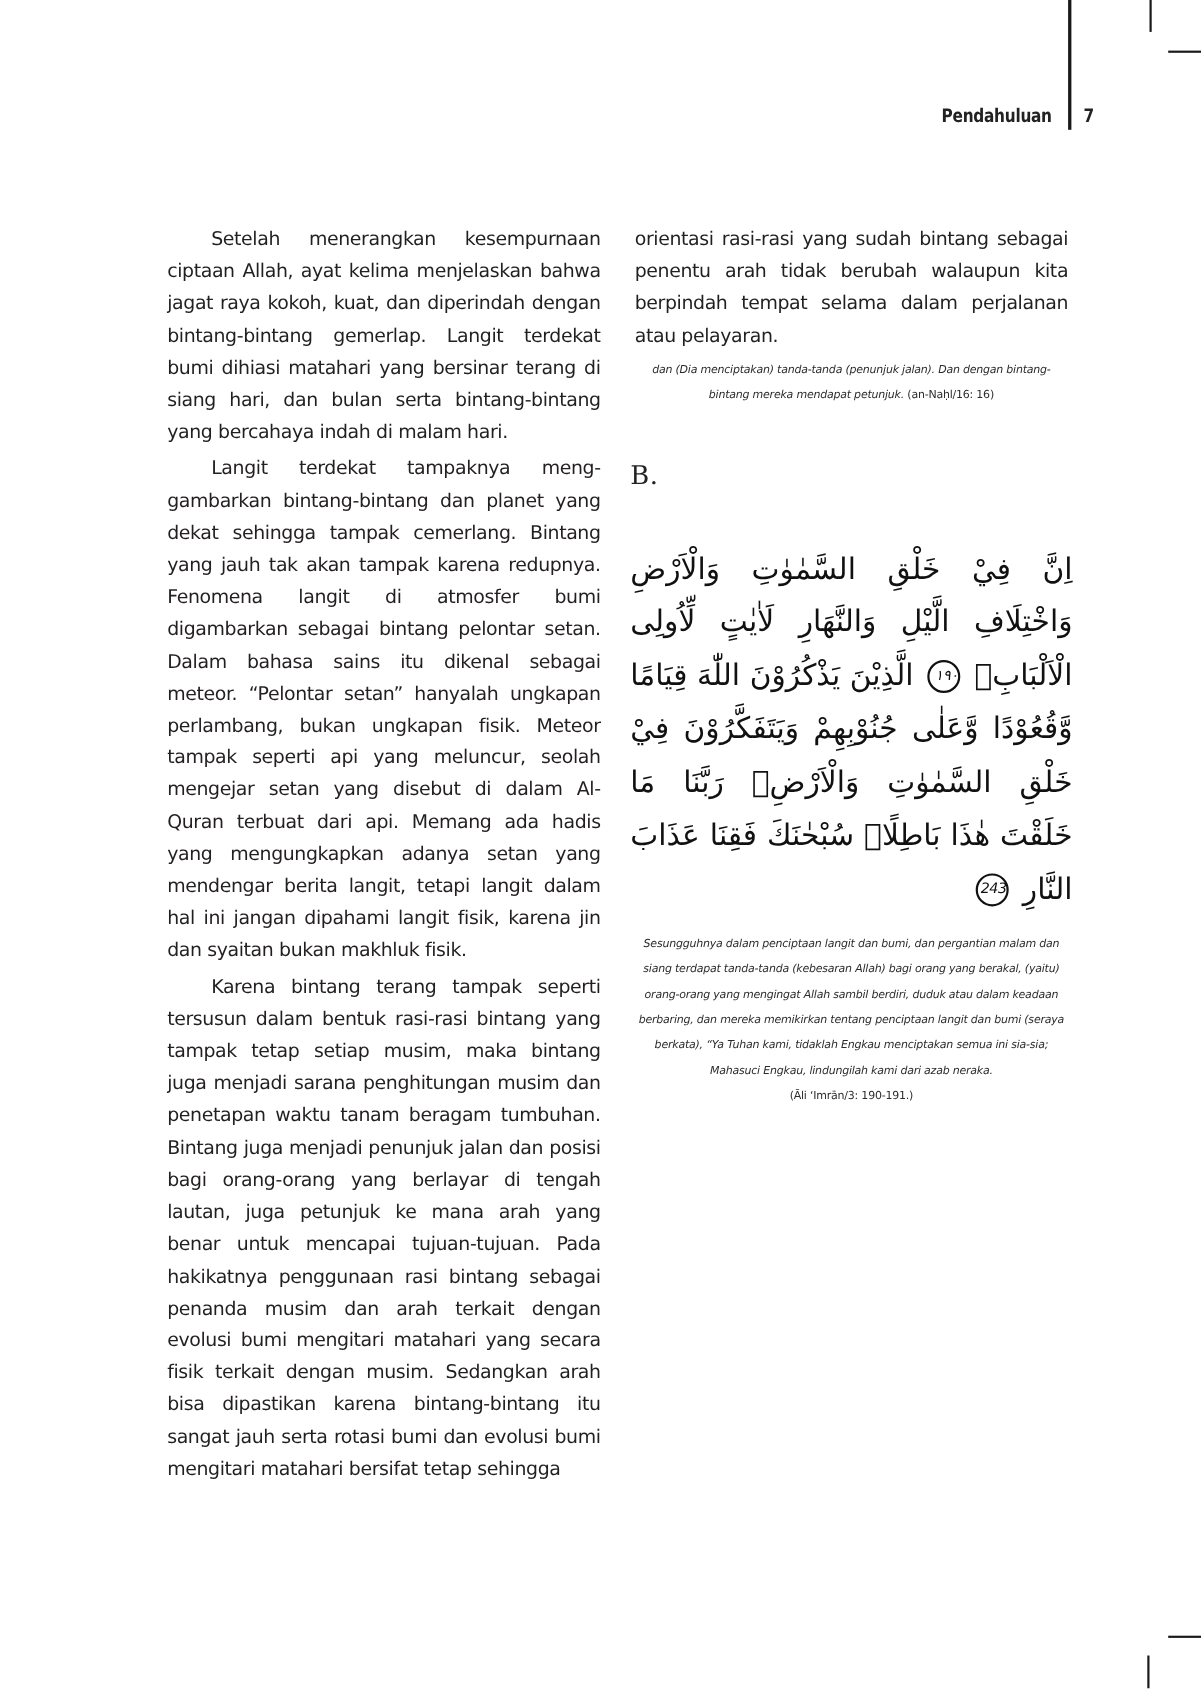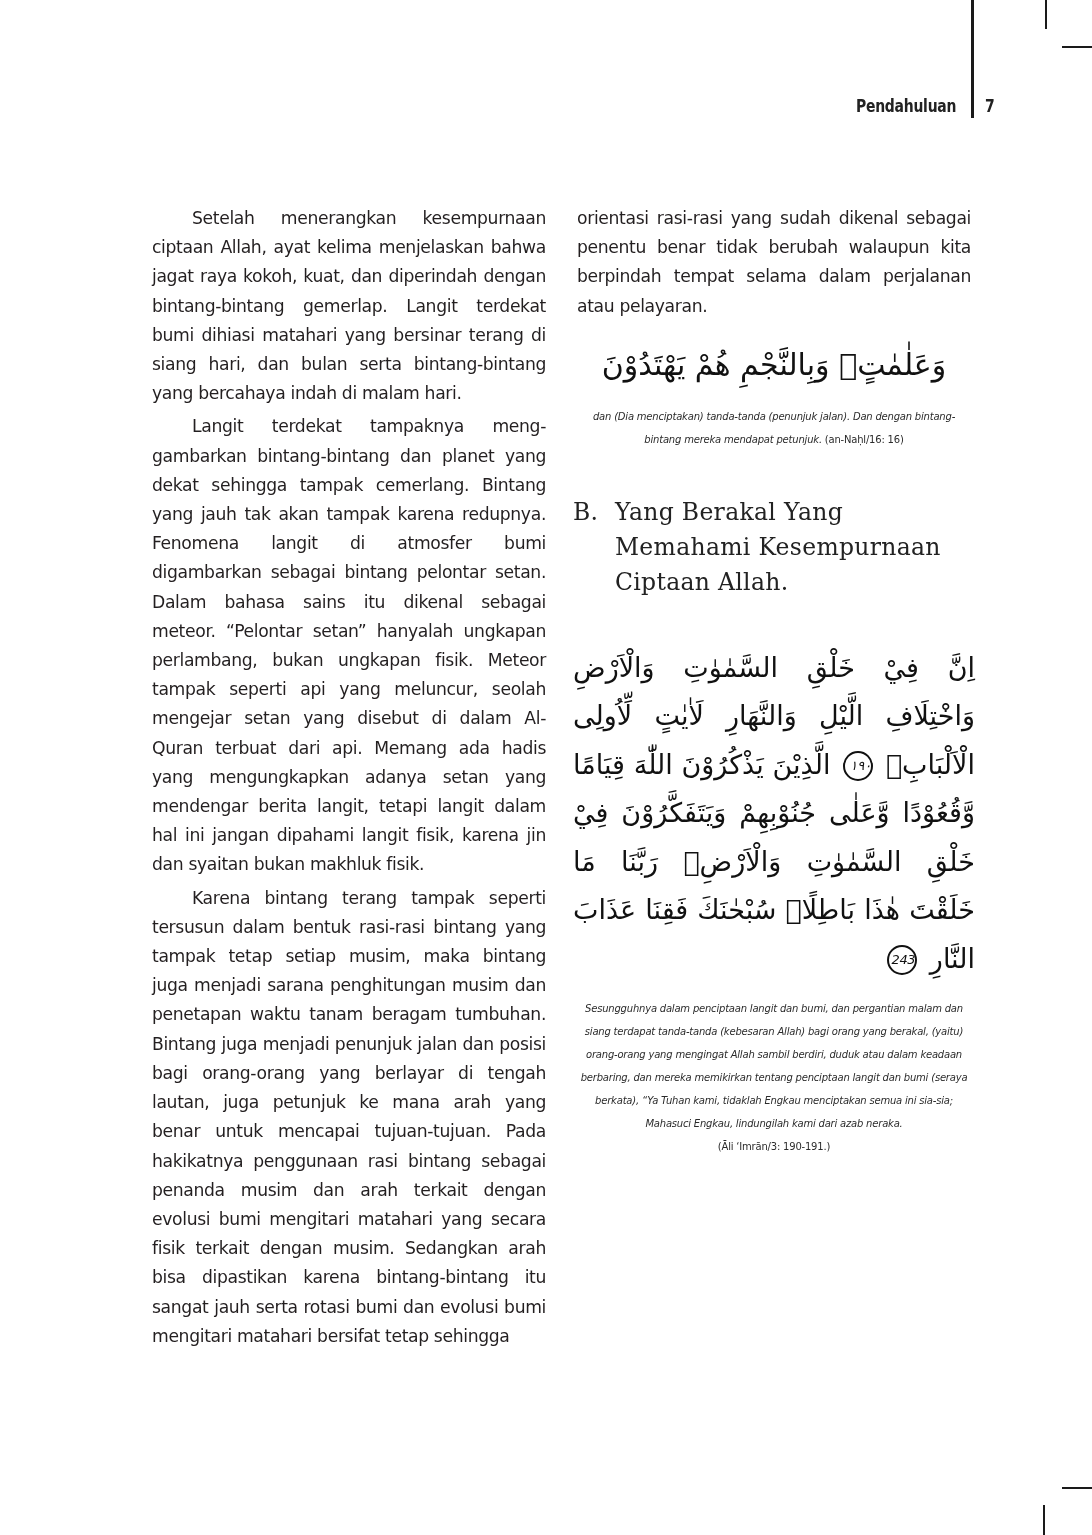--- a/index.html
+++ b/index.html
@@ -61,32 +61,30 @@
 <div class="running-head">Pendahuluan</div>
 <div class="page-num">7</div>
 
 <div class="col col-left">
   <p class="indent">Setelah menerangkan kesempurnaan ciptaan Allah, ayat kelima menjelaskan bahwa  jagat raya kokoh, kuat, dan diperindah dengan bintang-bintang gemerlap.  Langit terdekat bumi dihiasi matahari yang bersinar terang di siang hari, dan bulan serta bintang-bintang yang bercahaya indah di malam hari.</p>
   <p class="indent">Langit terdekat tampaknya meng-gambarkan bintang-bintang dan planet yang dekat sehingga tampak cemerlang. Bintang yang jauh tak akan tampak karena redupnya. Fenomena langit di atmosfer bumi digambarkan sebagai bintang pelontar setan. Dalam bahasa sains itu dikenal sebagai meteor. “Pelontar setan” hanyalah ungkapan perlambang, bukan ungkapan fisik. Meteor tampak seperti api yang meluncur, seolah mengejar setan yang disebut di dalam Al-Quran terbuat dari api. Memang ada hadis yang mengungkapkan adanya setan yang mendengar berita langit, tetapi langit dalam hal ini jangan dipahami langit fisik, karena jin dan syaitan bukan makhluk fisik.</p>
   <p class="indent">Karena bintang terang tampak seperti tersusun dalam bentuk rasi-rasi bintang yang tampak tetap setiap musim, maka bintang juga menjadi sarana penghitungan musim dan penetapan waktu tanam beragam tumbuhan. Bintang juga menjadi penunjuk jalan dan posisi bagi orang-orang yang berlayar di tengah lautan,  juga petunjuk ke mana arah yang benar untuk mencapai tujuan-tujuan. Pada hakikatnya penggunaan rasi bintang sebagai penanda musim dan arah terkait dengan evolusi bumi mengitari matahari yang secara fisik terkait dengan musim. Sedangkan arah bisa dipastikan karena bintang-bintang itu sangat jauh serta rotasi bumi dan evolusi bumi mengitari matahari bersifat tetap sehingga</p>
 </div>
 
 <div class="col col-right">
-  <p>orientasi rasi-rasi yang sudah dikenal sebagai penentu benar tidak berubah walaupun kita berpindah tempat selama dalam perjalanan atau pelayaran.</p>
+  <p>orientasi rasi-rasi yang sudah bintang sebagai penentu arah tidak berubah walaupun kita berpindah tempat selama dalam perjalanan atau pelayaran.</p>
 
-  <div class="arabic arabic-short">وَعَلٰمٰتٍۗ وَبِالنَّجْمِ هُمْ يَهْتَدُوْنَ</div>
 
   <p class="translation">
     <span>dan (Dia menciptakan) tanda-tanda (penunjuk jalan). Dan dengan bintang-bintang mereka mendapat petunjuk.</span>
     <span class="ref">(an-Naḥl/16: 16)</span>
   </p>
 
   <div class="section-heading">
     <span class="letter">B.</span>
-    <span class="title">Yang Berakal Yang Memahami Kesempurnaan Ciptaan Allah.</span>
   </div>
 
 
   <div class="arabic arabic-long">
     <span>اِنَّ فِيْ خَلْقِ السَّمٰوٰتِ وَالْاَرْضِ وَاخْتِلَافِ الَّيْلِ وَالنَّهَارِ لَاٰيٰتٍ لِّاُولِى الْاَلْبَابِۙ</span>
     <span class="ayah-num">١٩٠</span>
     <span>الَّذِيْنَ يَذْكُرُوْنَ اللّٰهَ قِيَامًا وَّقُعُوْدًا وَّعَلٰى جُنُوْبِهِمْ وَيَتَفَكَّرُوْنَ فِيْ خَلْقِ السَّمٰوٰتِ وَالْاَرْضِۚ رَبَّنَا مَا خَلَقْتَ هٰذَا بَاطِلًاۚ سُبْحٰنَكَ فَقِنَا عَذَابَ النَّارِ</span>
     <span class="ayah-num">243</span>
   </div>
 

